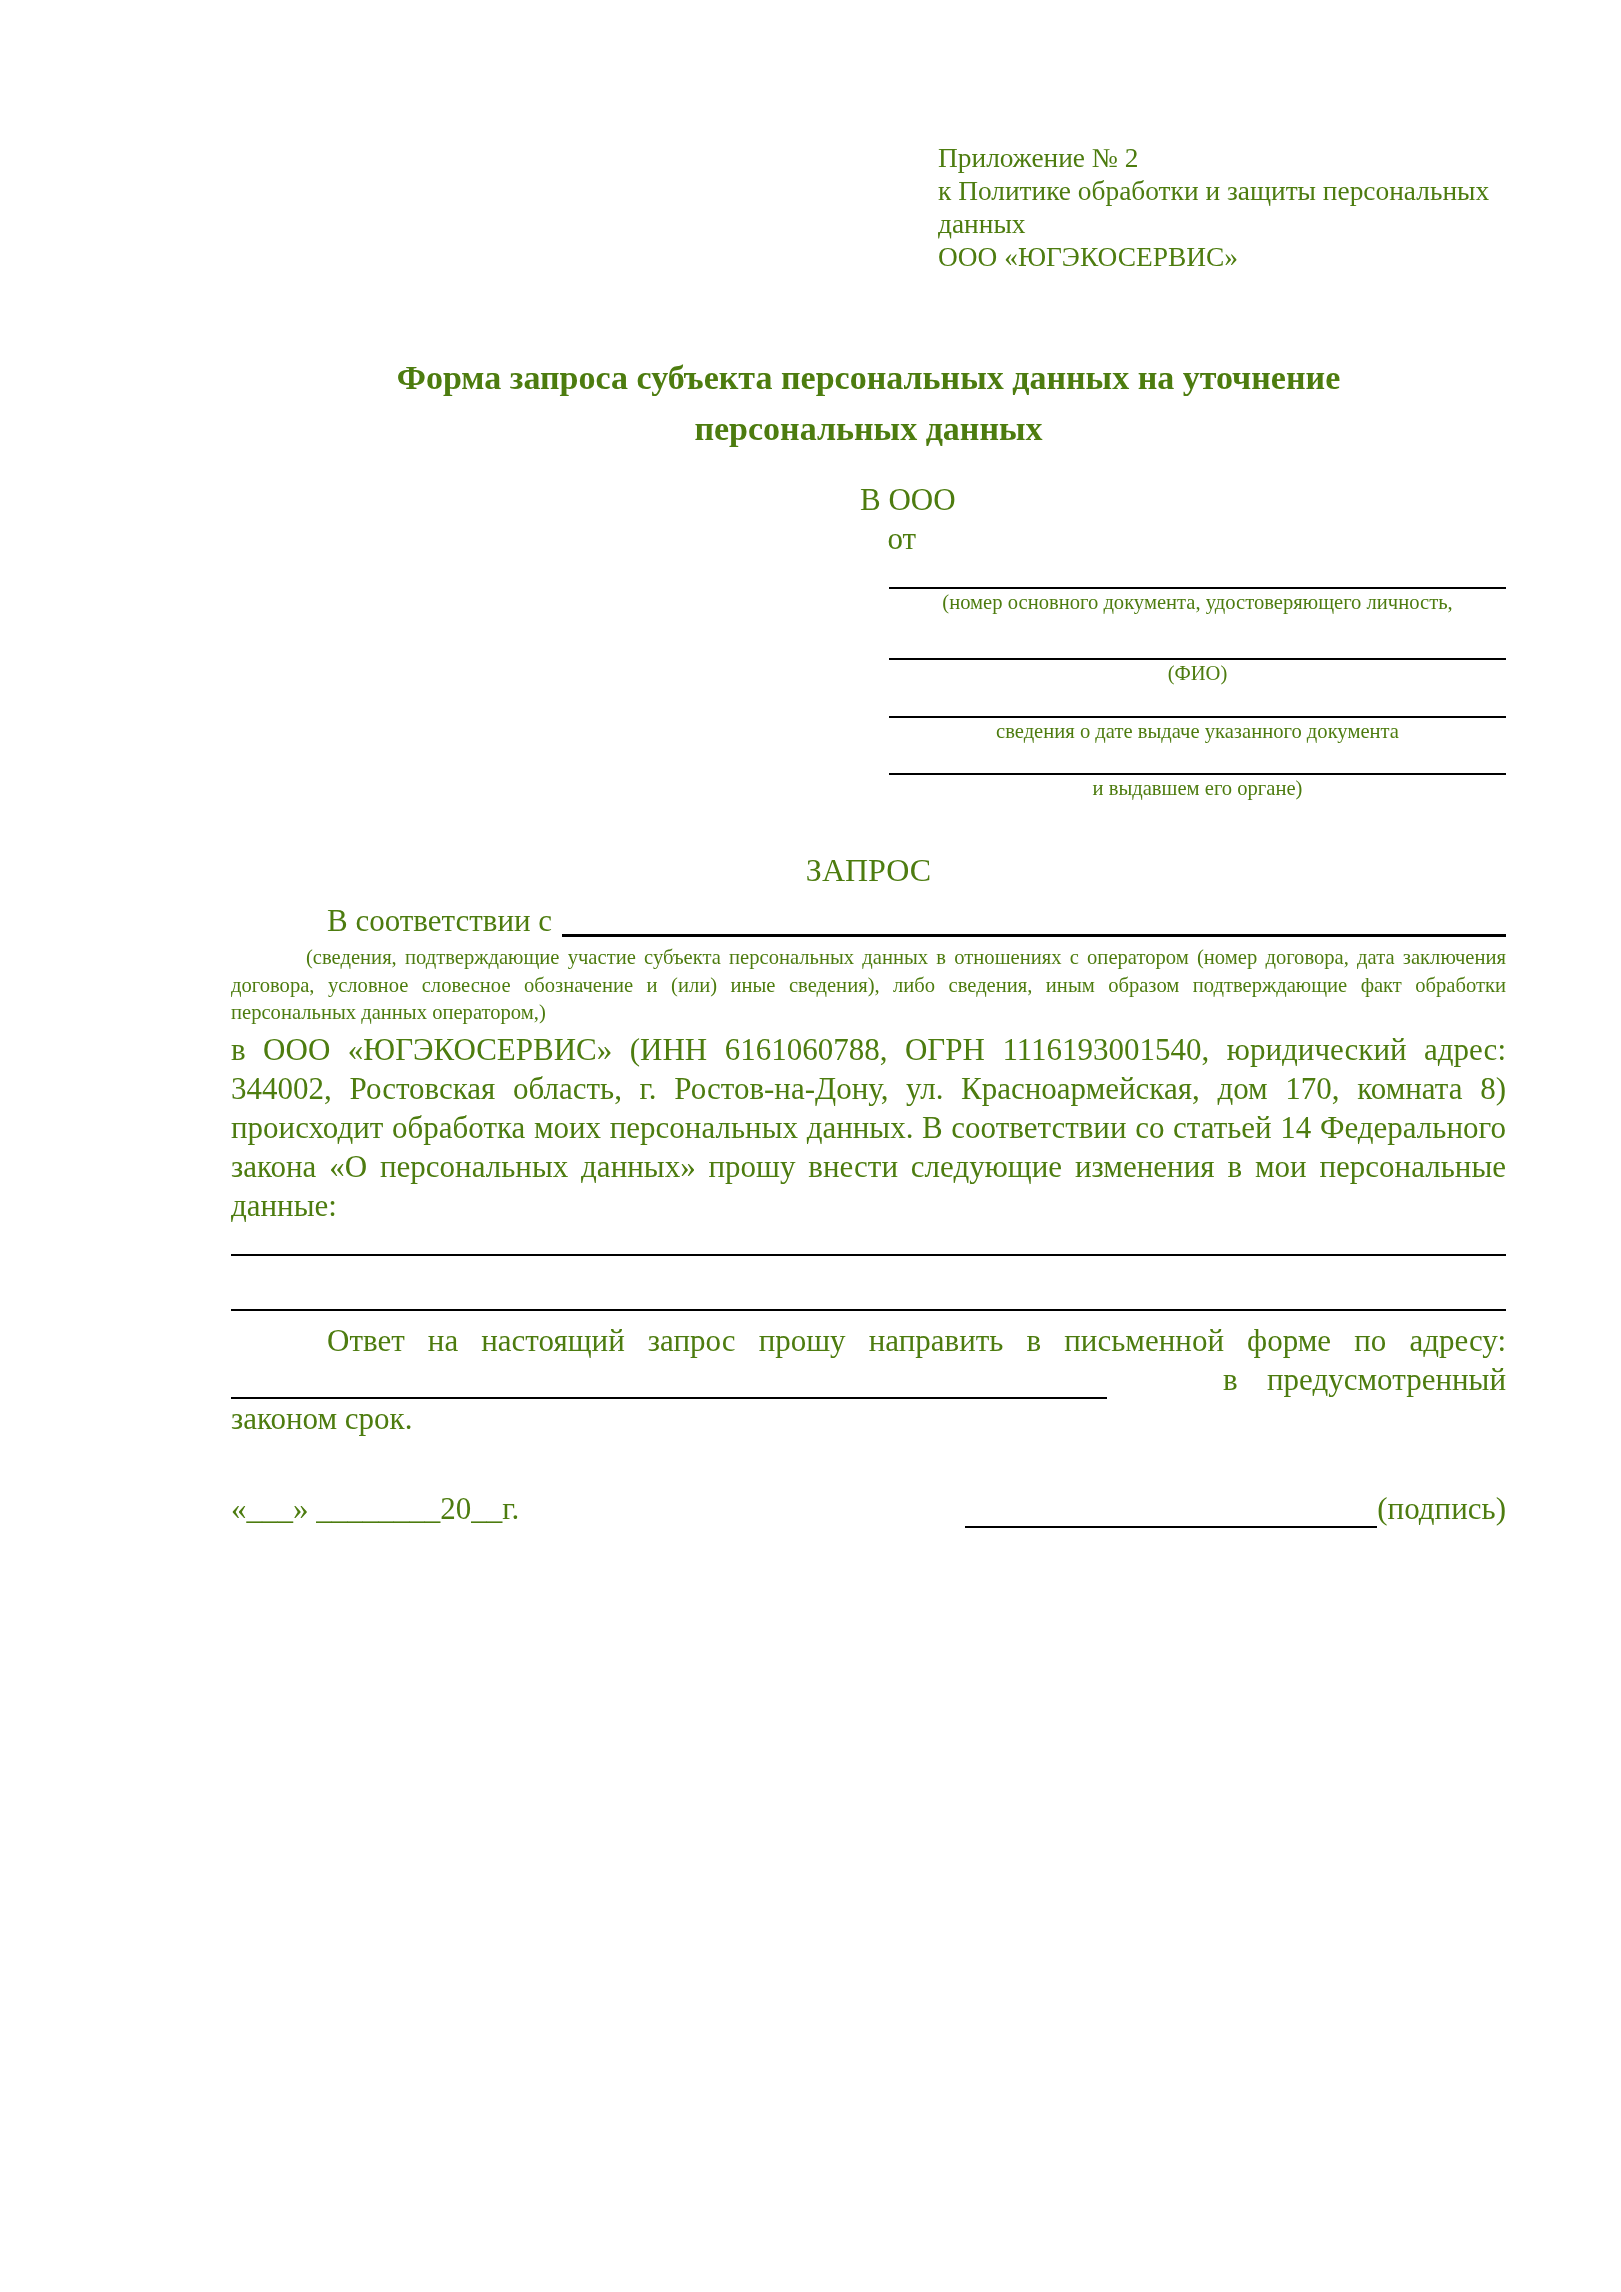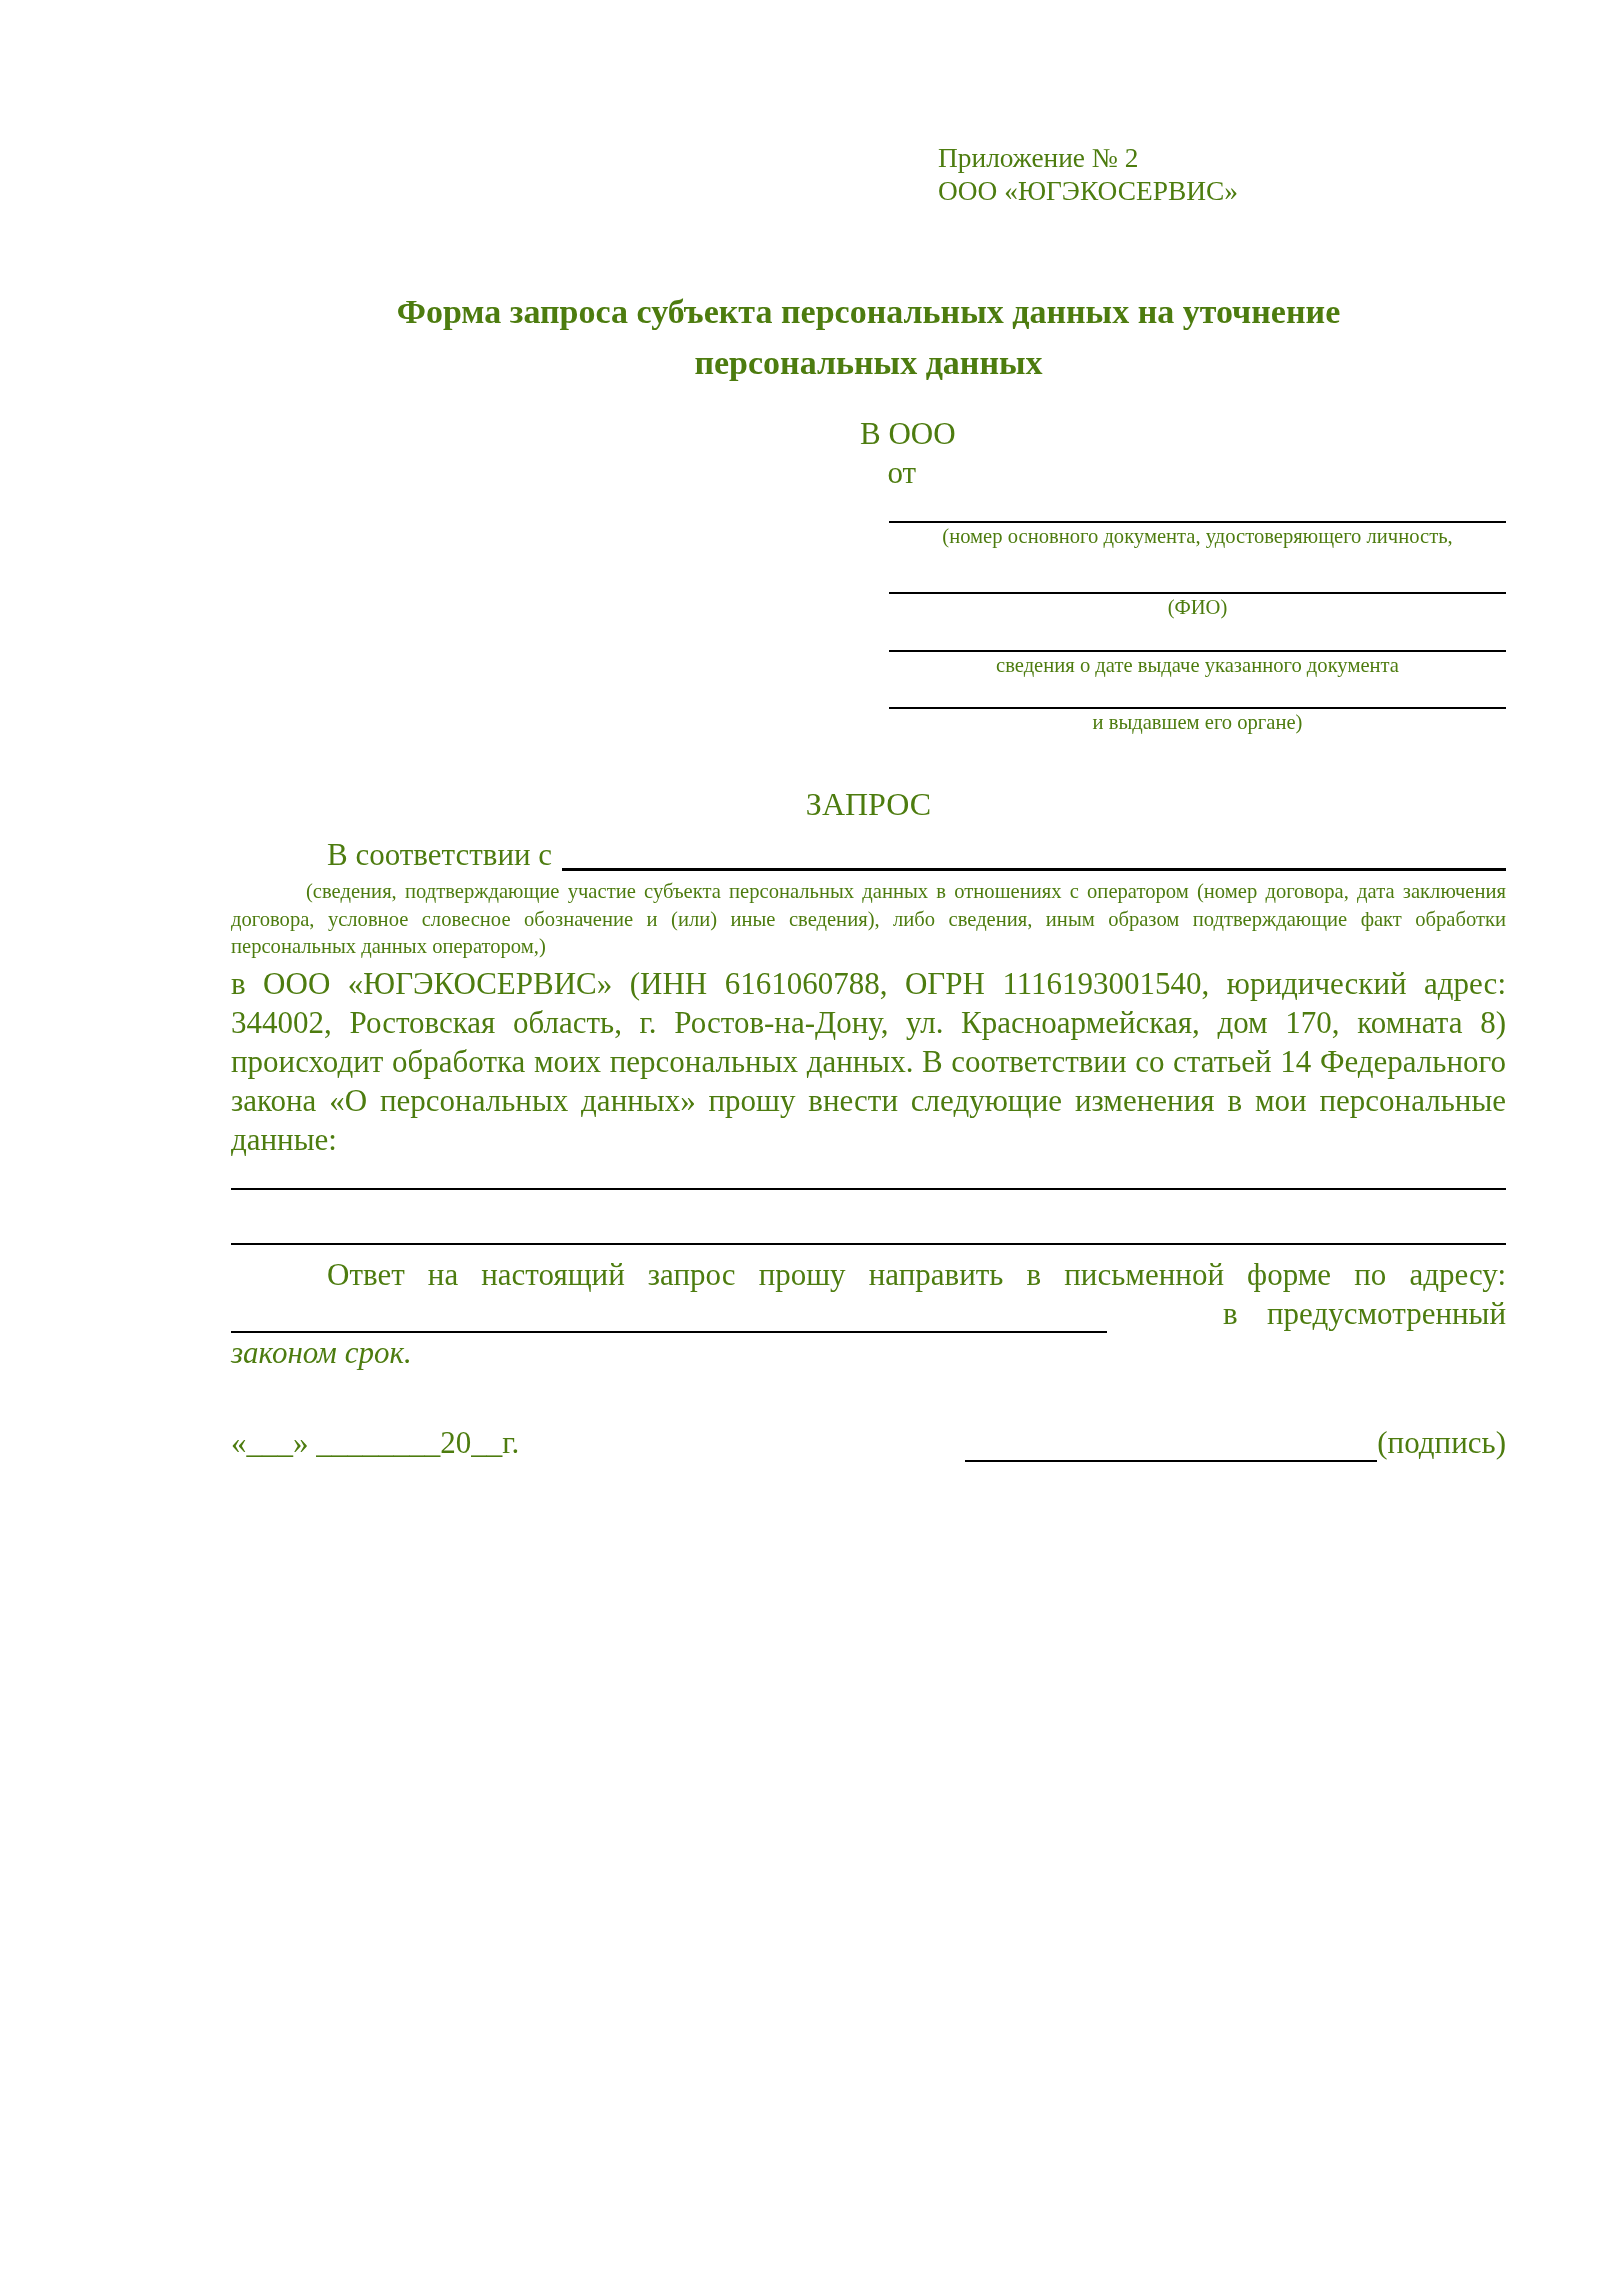--- a/index.html
+++ b/index.html
@@ -55,33 +55,34 @@
   .body-par { margin: 3.9px 0 0 0; text-align: justify; text-align-last: left; }
   
   .rule { border-bottom: 2.9px solid #000; }
   .rule1 { height: 29px; }
   .rule2 { height: 53px; }
   
   .reply1 { margin: 9.8px 0 0 0; text-indent: 96px; text-align: justify; text-align-last: justify; }
   .reply2 { display: flex; justify-content: space-between; align-items: flex-end; height: 39px; }
   .reply2 .addr-blank { width: 876px; height: 33px; border-bottom: 2.9px solid #000; }
   .reply2 .suffix { word-spacing: 21.6px; white-space: nowrap; }
-  .reply3 { margin: 0; font-style: italic; }
+  .reply3 { margin: 0; }
   
   .sig-row { display: flex; justify-content: space-between; align-items: flex-end; margin-top: 51px; }
   .sig-right { display: flex; align-items: flex-end; }
   .sig-line { display: inline-block; width: 412px; height: 33px; border-bottom: 2.9px solid #000; }
 </style>
 </head>
 <body>
 
 <div class="page">
 
   <div class="hdr">
     <div>Приложение № 2</div>
+    <div>к Политике обработки и защиты персональных данных</div>
     <div>ООО «ЮГЭКОСЕРВИС»</div>
   </div>
 
   <h1 class="title">
     <span>Форма запроса субъекта персональных данных на уточнение</span><br>
     <span>персональных данных</span>
   </h1>
 
   <div class="addr">
     <div>В ООО</div>

